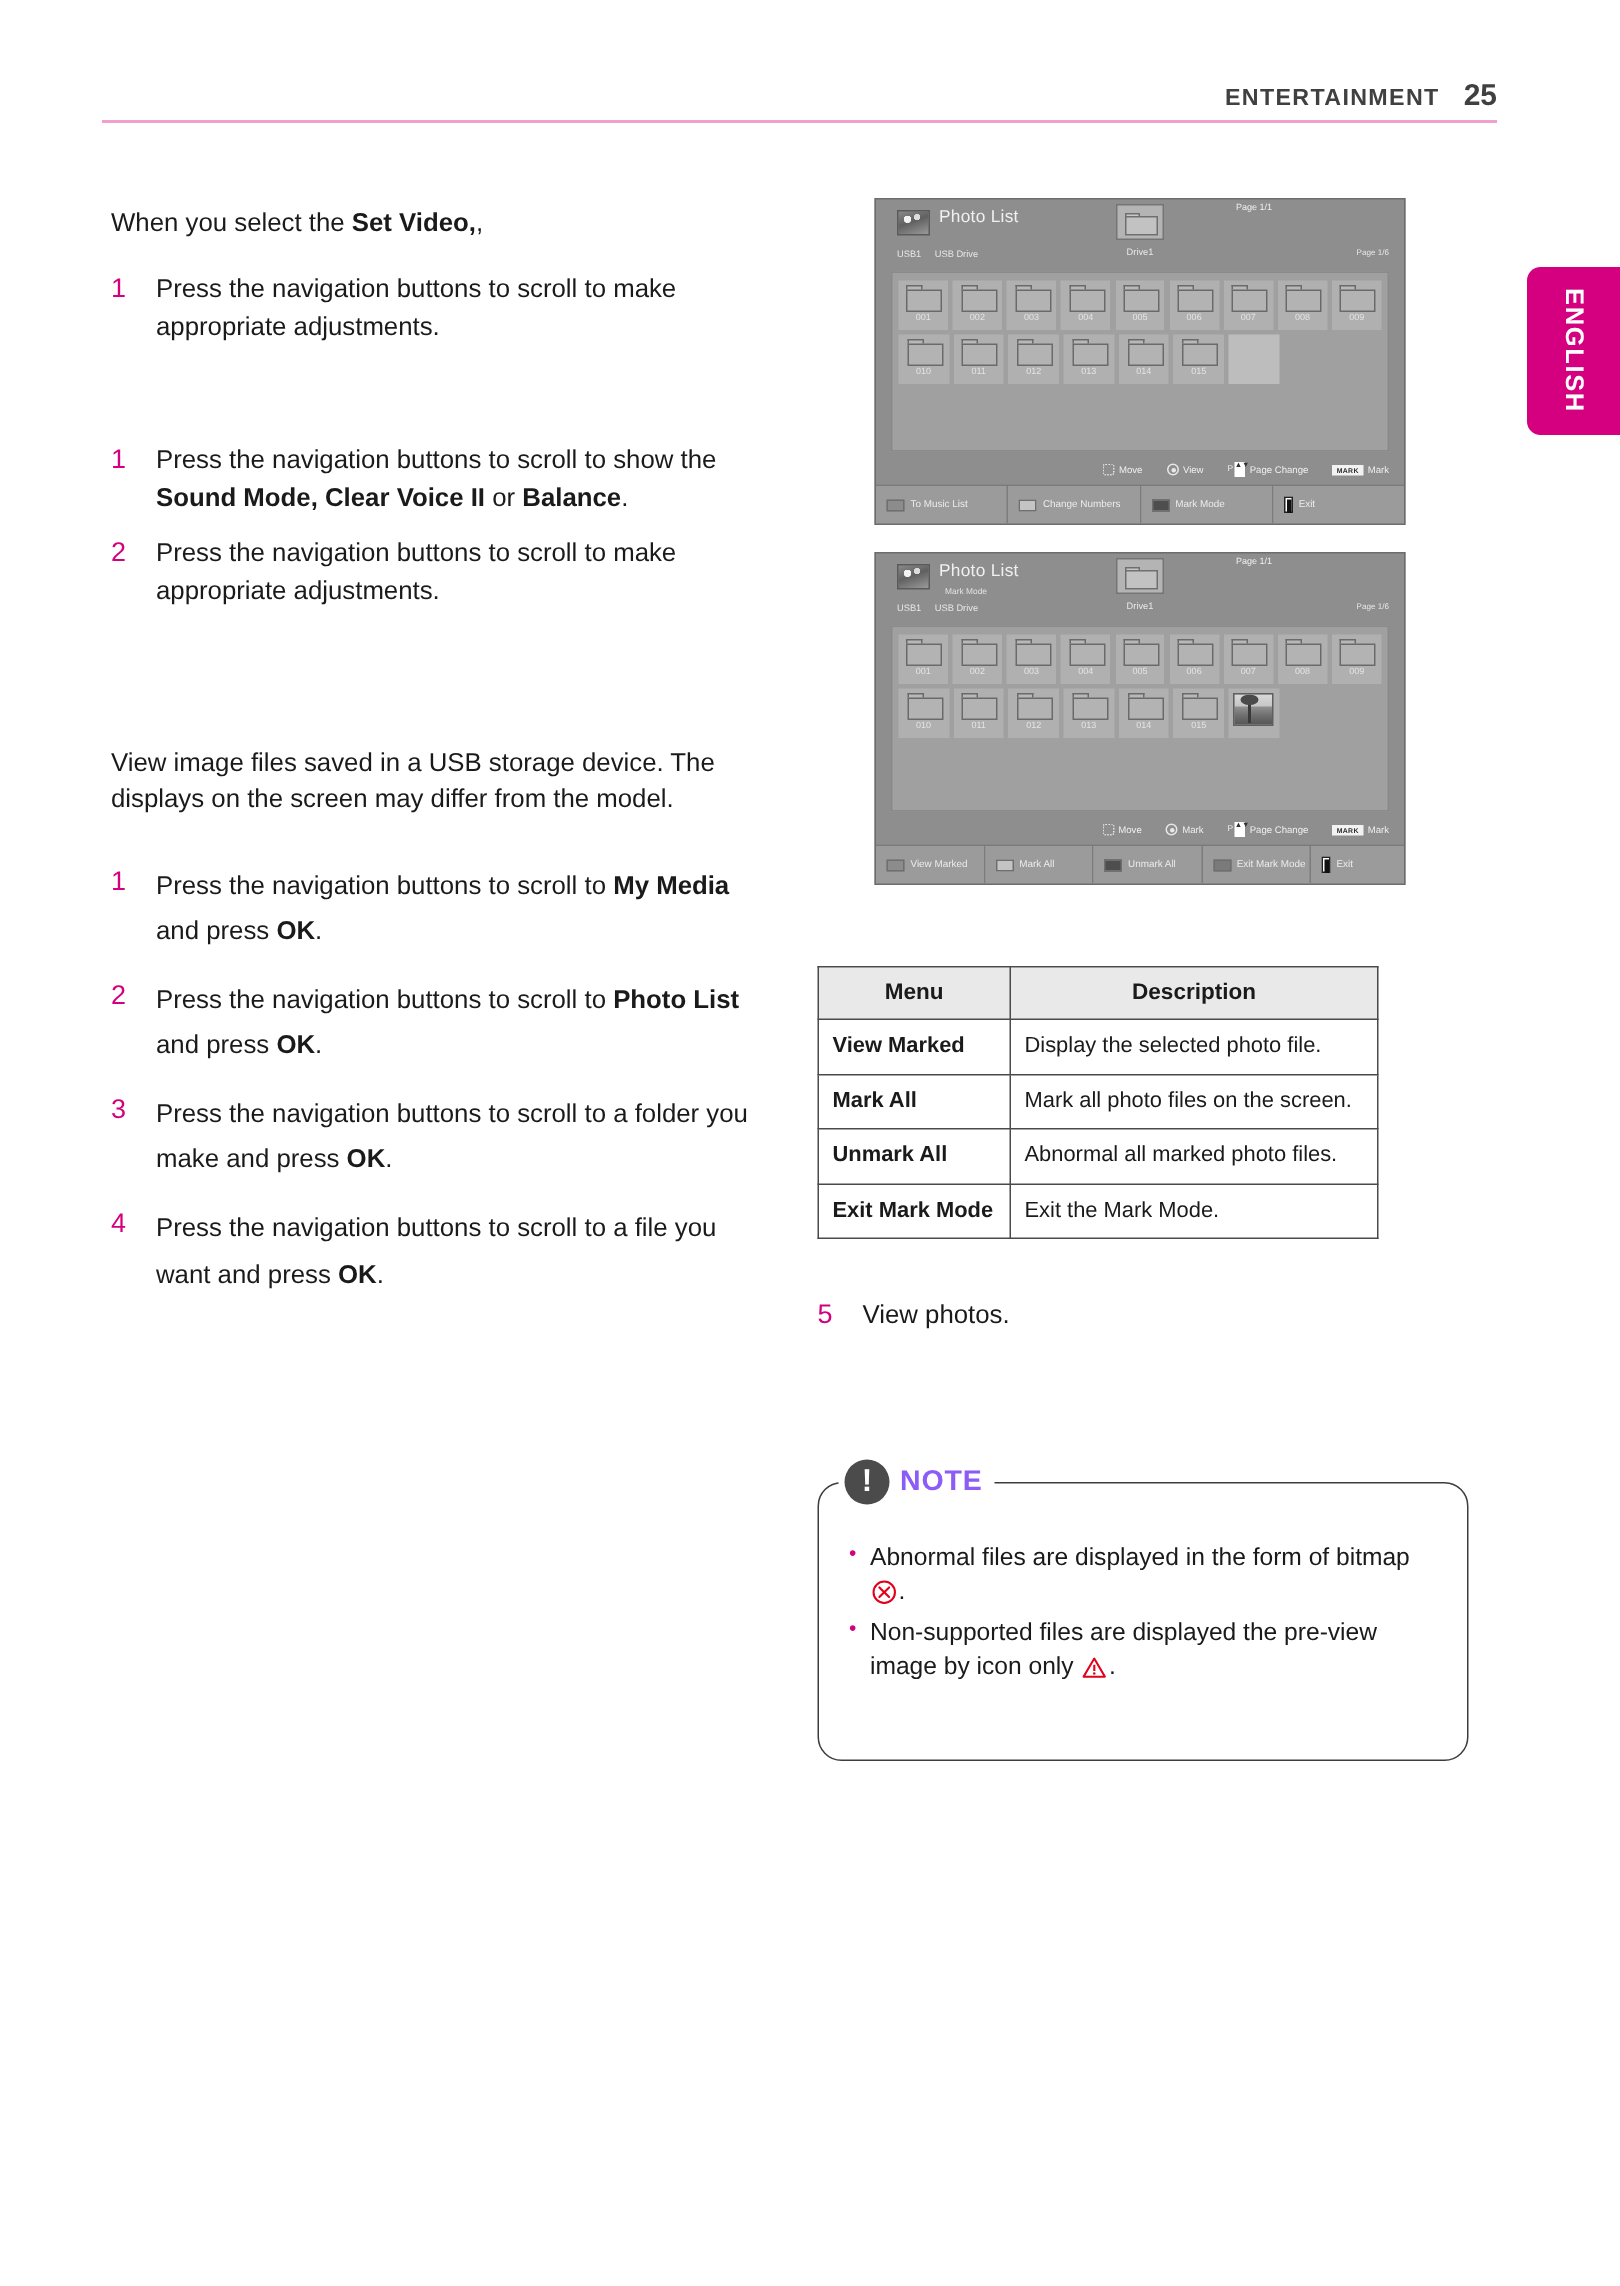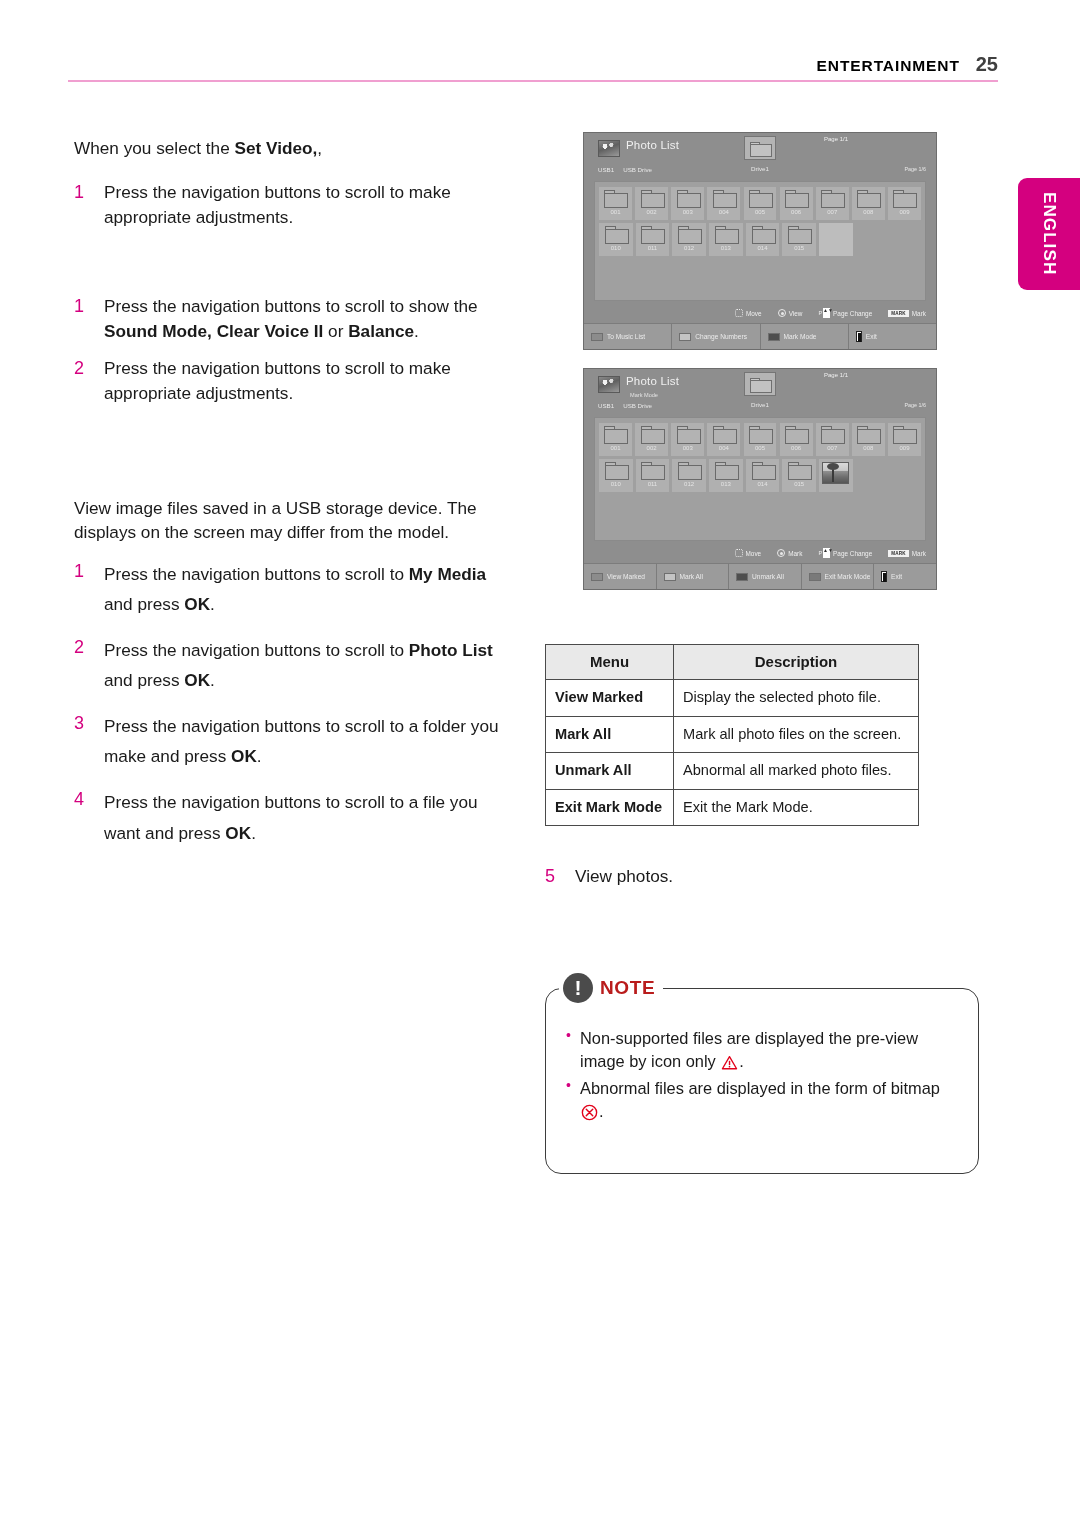--- a/index.html
+++ b/index.html
@@ -35,21 +35,21 @@
     right: 0;
     bottom: 6px;
     display: flex;
     align-items: baseline;
     gap: 16px;
   }
   .header-chapter {
     font-size: 15.5px;
     font-weight: bold;
     letter-spacing: 0.9px;
-    color: #000000;
+    color: #404040;
   }
   .header-pagenum {
     font-size: 20px;
     font-weight: bold;
     color: #404040;
   }
 
   
   .lang-tab {
     position: absolute;
@@ -467,21 +467,21 @@
     background: #4b4b4b;
     color: #fff;
     font-size: 21px;
     font-weight: bold;
     display: flex;
     align-items: center;
     justify-content: center;
     line-height: 1;
   }
   .note-label {
-    color: #b91c1c;
+    color: #8b5cf6;
     font-weight: bold;
     font-size: 19px;
     letter-spacing: 0.6px;
   }
   .note-list {
     margin: 0;
     padding: 0;
     list-style: none;
   }
   .note-list li {
@@ -554,21 +554,21 @@
     </div>
     <div class="step">
       <span class="step-num">2</span>
       <span class="step-body">Press the navigation buttons to scroll to make appropriate adjustments.</span>
     </div>
   </div>
 
   <div style="height:78px"></div>
 
 
-  <p class="lead" style="margin-bottom:14px">View image files saved in a USB storage device. The displays on the screen may differ from the model.</p>
+  <p class="lead" style="margin-bottom:30px">View image files saved in a USB storage device. The displays on the screen may differ from the model.</p>
 
   <div class="steps">
     <div class="step loose">
       <span class="step-num">1</span>
       <span class="step-body"><span>Press the navigation buttons to scroll to </span><b>My Media</b><span> and press </span><b>OK</b><span>.</span></span>
     </div>
     <div class="step loose">
       <span class="step-num">2</span>
       <span class="step-body"><span>Press the navigation buttons to scroll to </span><b>Photo List</b><span> and press </span><b>OK</b><span>.</span></span>
     </div>
@@ -878,29 +878,29 @@
   <div class="step">
     <span class="step-num">5</span>
     <span class="step-body">View photos.</span>
   </div>
 
   <div style="height:62px"></div>
 
   <div class="note-wrap">
     <div class="note-box">
       <ul class="note-list">
+        <li><span>Abnormal files are displayed in the form of bitmap </span><span class="ic-xcircle"><svg viewBox="0 0 20 20" width="17" height="17">
+                <circle cx="10" cy="10" r="8.4" fill="none" stroke="#e2001a" stroke-width="1.6"></circle>
+                <path d="M6.2 6.2 L13.8 13.8 M13.8 6.2 L6.2 13.8" stroke="#e2001a" stroke-width="1.7" stroke-linecap="round"></path>
+              </svg></span><span>.</span></li>
         <li><span>Non-supported files are displayed the pre-view image by icon only </span><span class="ic-warn"><svg viewBox="0 0 20 18" width="17" height="15">
                 <path d="M10 2 L18.5 16.5 L1.5 16.5 Z" fill="none" stroke="#e2001a" stroke-width="1.6" stroke-linejoin="round"></path>
                 <rect x="9.2" y="7" width="1.7" height="5" fill="#e2001a"></rect>
                 <circle cx="10" cy="14" r="1" fill="#e2001a"></circle>
               </svg></span><span>.</span></li>
-        <li><span>Abnormal files are displayed in the form of bitmap </span><span class="ic-xcircle"><svg viewBox="0 0 20 20" width="17" height="17">
-                <circle cx="10" cy="10" r="8.4" fill="none" stroke="#e2001a" stroke-width="1.6"></circle>
-                <path d="M6.2 6.2 L13.8 13.8 M13.8 6.2 L6.2 13.8" stroke="#e2001a" stroke-width="1.7" stroke-linecap="round"></path>
-              </svg></span><span>.</span></li>
       </ul>
     </div>
     <div class="note-head">
       <span class="note-bang">!</span>
       <span class="note-label">NOTE</span>
     </div>
   </div>
 
 </div>
 

